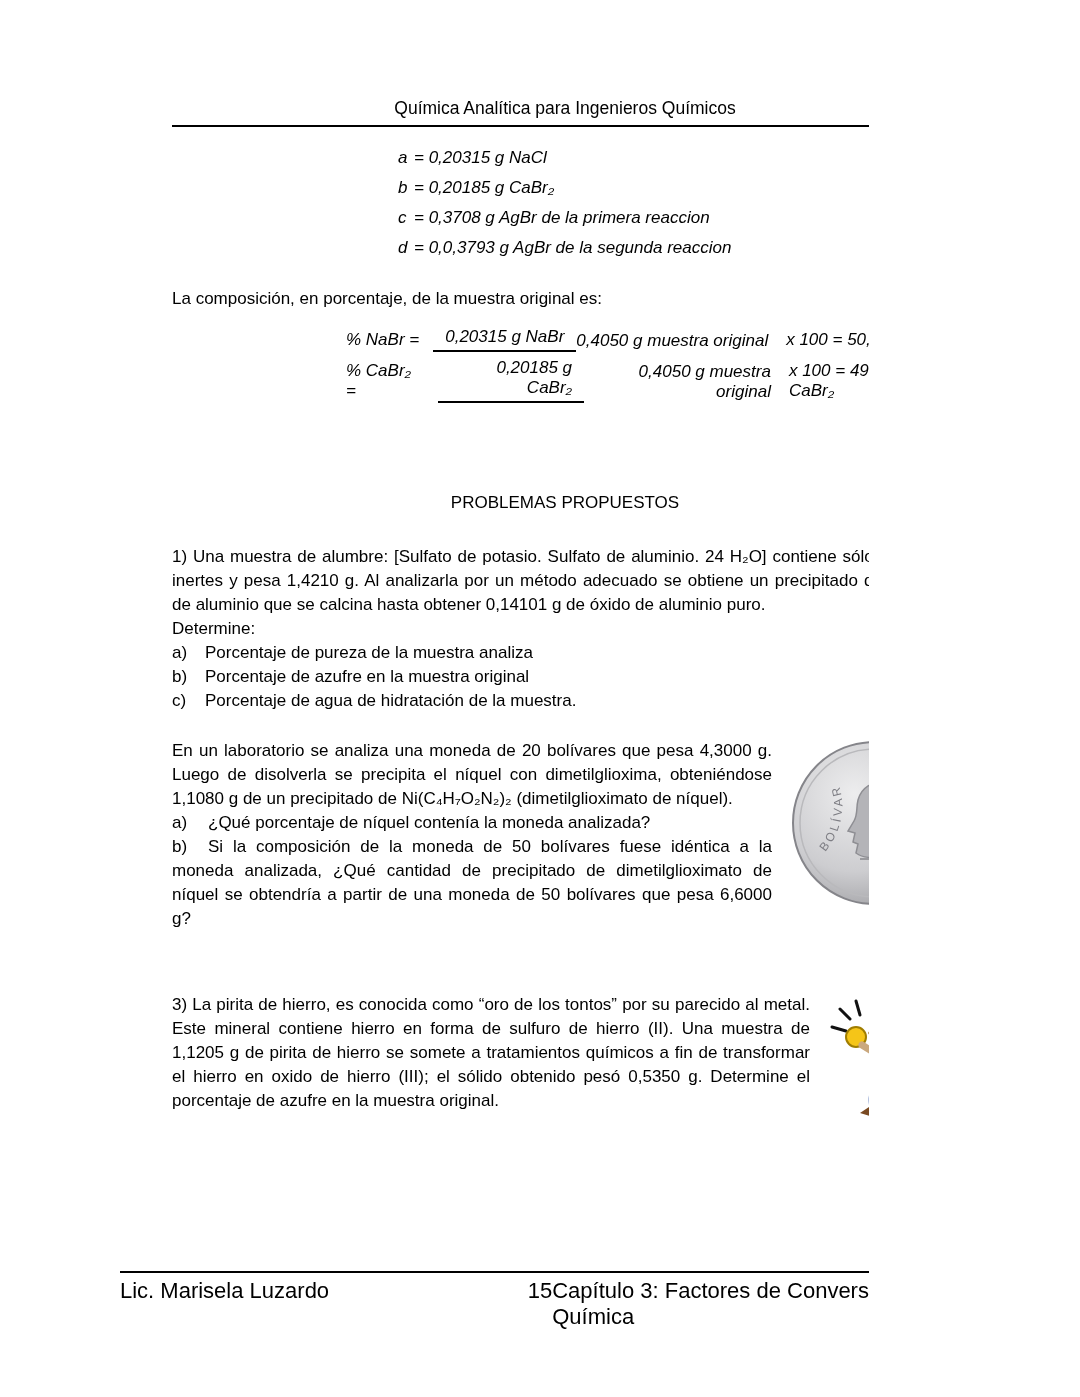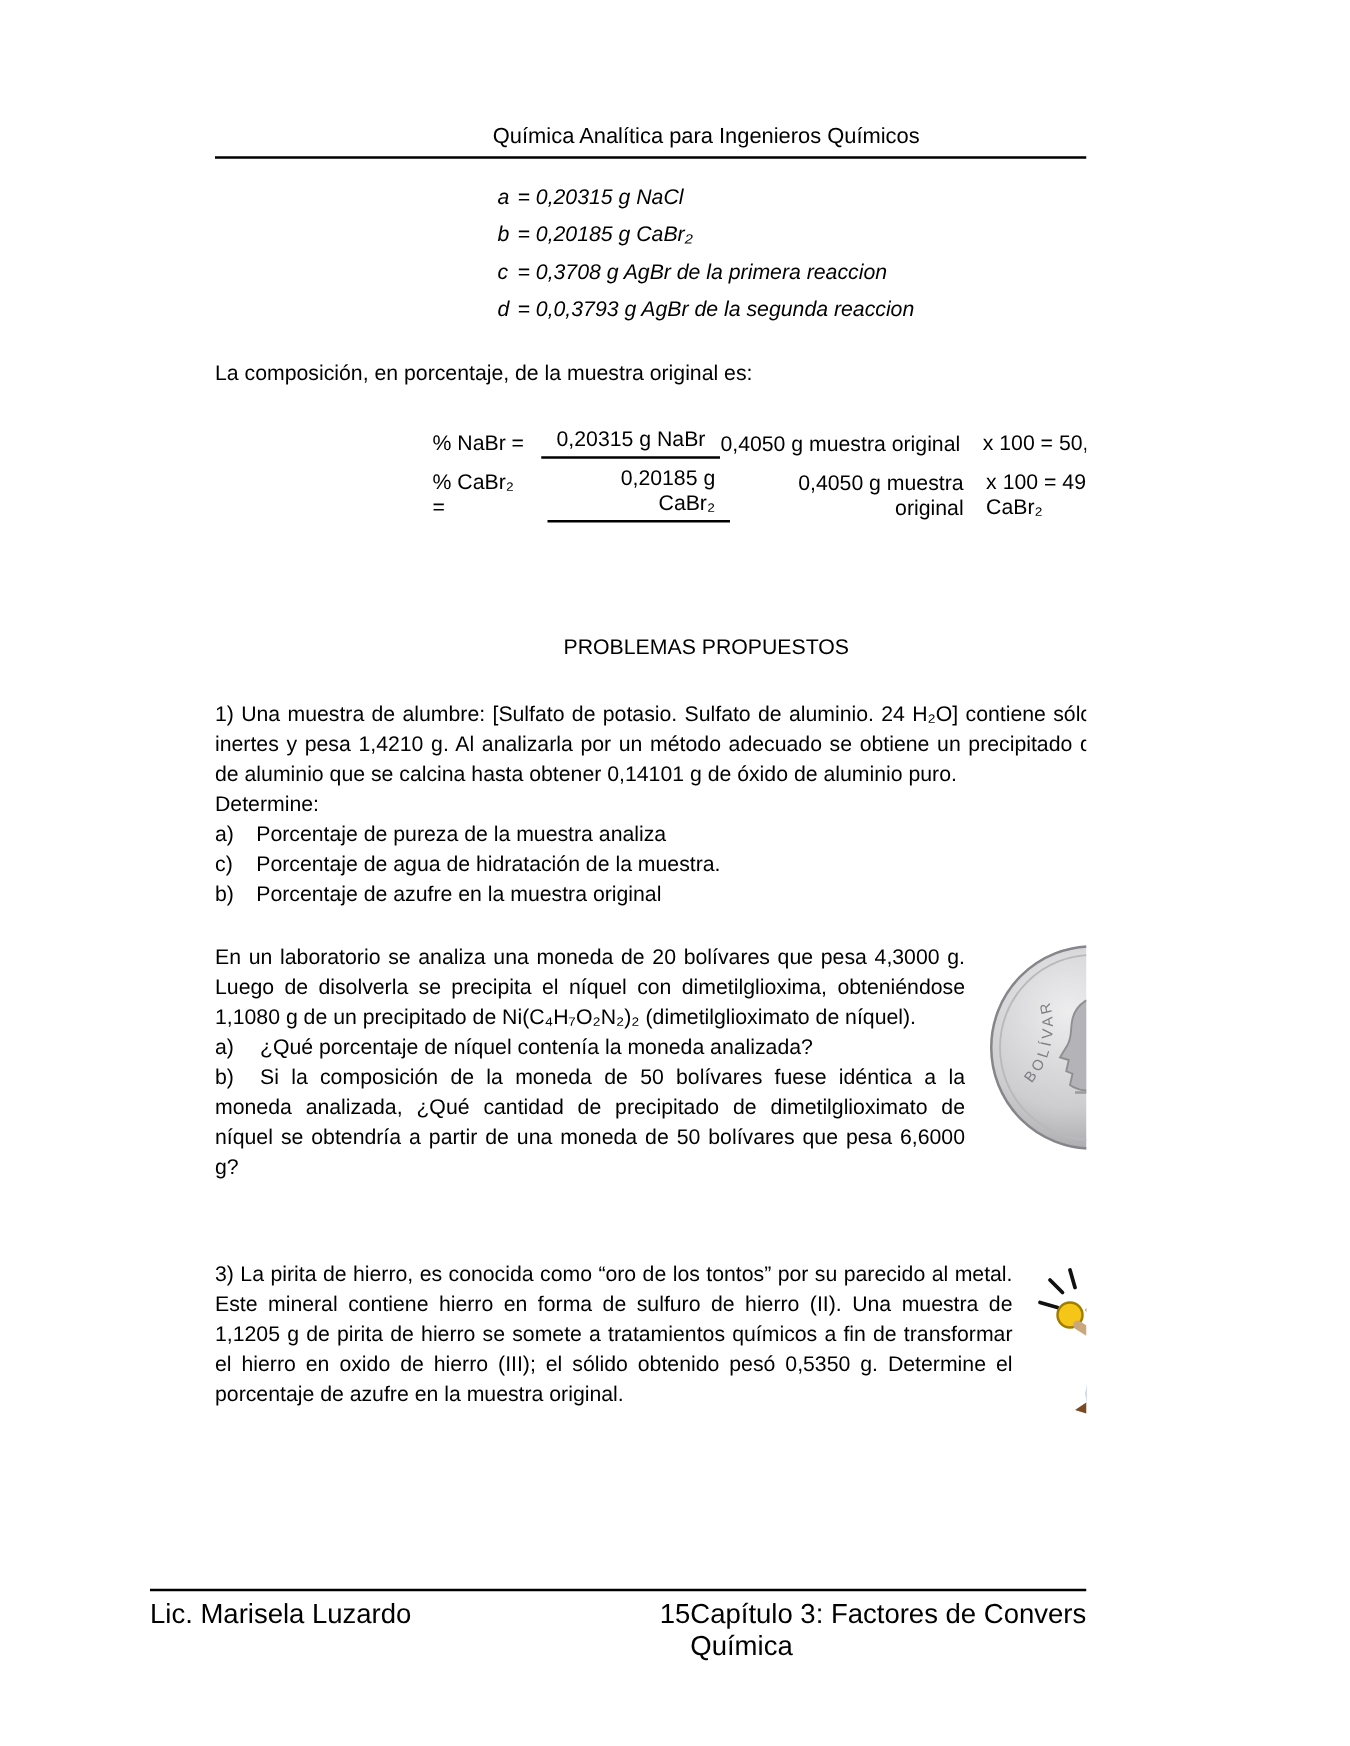--- a/index.html
+++ b/index.html
@@ -17,21 +17,21 @@
 
   .header-title { text-align:center; font-size:17.5px; padding-bottom:6px; }
   .header-rule { border-bottom:2px solid #000; }
 
   .given { margin-top:16px; margin-left:226px; font-style:italic; }
   .given-line { line-height:30px; }
   .given-var { display:inline-block; min-width:16px; }
 
   .intro { margin-top:26px; }
 
-  .equations { margin-top:33px; margin-left:174px; }
+  .equations { margin-top:18px; margin-left:174px; font-style:italic; }
   .equation { display:flex; align-items:center; margin-bottom:6px; }
   .eq-lhs { margin-right:6px; }
   .eq-rhs { margin-left:10px; }
   .frac { display:inline-flex; flex-direction:row; align-items:center; text-align:right; margin:0 8px; }
   .frac .num { padding:0 12px 3px; border-bottom:2px solid #000; }
   .frac .den { padding-top:3px; }
 
   .problems-heading { margin-top:90px; text-align:center; font-weight:400; }
 
   .para { text-align:justify; line-height:24px; }
@@ -104,24 +104,24 @@
 
     <div class="problems-heading">PROBLEMAS PROPUESTOS</div>
 
     <div class="p1">
       <div class="para">1) Una muestra de alumbre: [Sulfato de potasio. Sulfato de aluminio. 24 H₂O]  contiene sólo impurezas inertes y pesa 1,4210 g. Al analizarla por un método adecuado se obtiene un precipitado de hidróxido de aluminio que se calcina hasta obtener 0,14101 g de óxido de aluminio puro.</div>
       <div class="line">Determine:</div>
       <div class="line item">
         <span class="item-label">a)</span><span>Porcentaje de pureza de la muestra analiza</span>
       </div>
       <div class="line item">
-        <span class="item-label">c)</span><span>Porcentaje de agua de hidratación de la muestra.</span>
+        <span class="item-label">b)</span><span>Porcentaje de azufre en la muestra original</span>
       </div>
       <div class="line item">
-        <span class="item-label">b)</span><span>Porcentaje de azufre en la muestra original</span>
+        <span class="item-label">c)</span><span>Porcentaje de agua de hidratación de la muestra.</span>
       </div>
     </div>
 
     <div class="p2">
       <div class="p2-body">
         <span class="coin-float">
           <svg width="168" height="168" viewBox="0 0 168 168" aria-hidden="true">
             <defs>
               <radialGradient id="coinG" cx="38%" cy="32%" r="80%">
                 <stop offset="0%" stop-color="#ededee"></stop>

